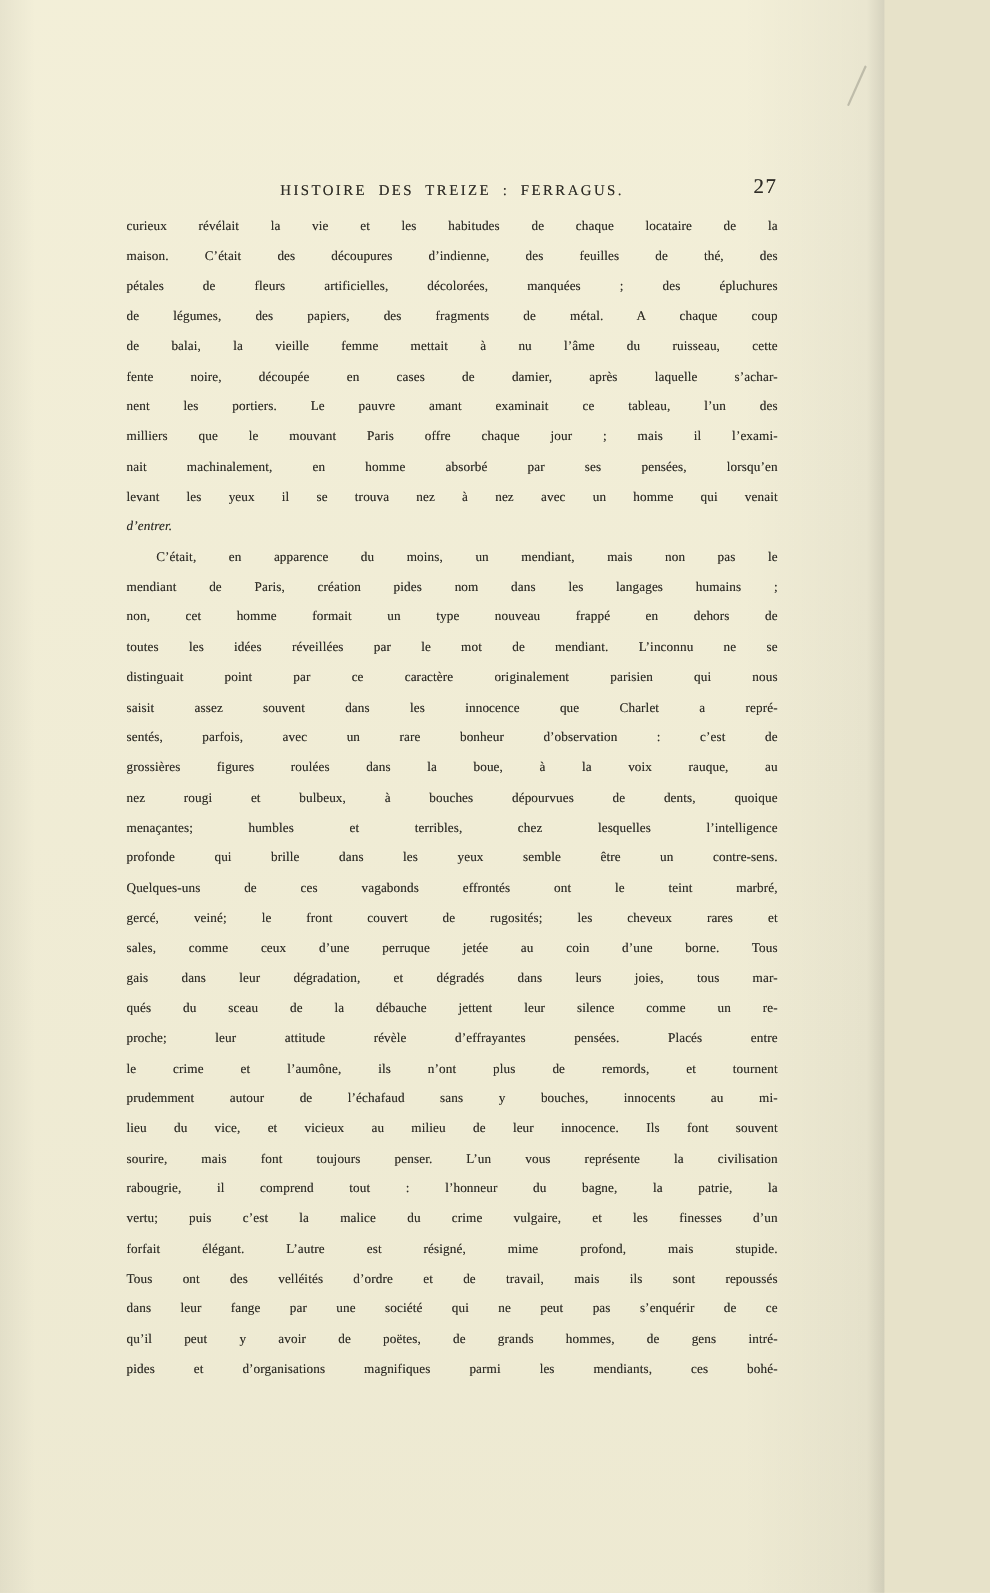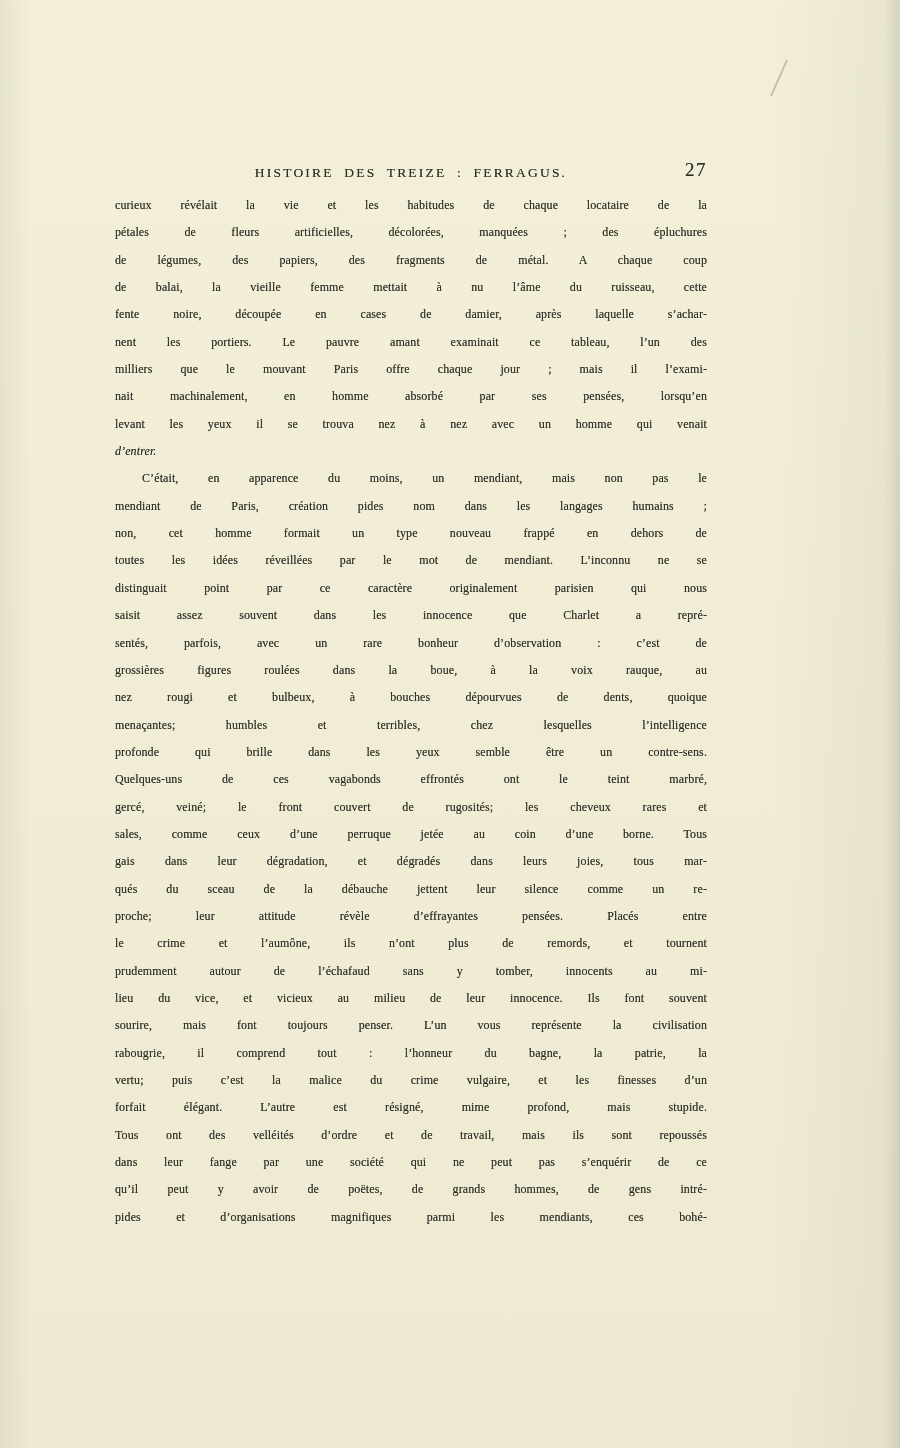--- a/index.html
+++ b/index.html
@@ -7,21 +7,21 @@
     --ink:#2f2d27;
   }
   html,body{margin:0;padding:0;}
   body{
     width:900px;height:1448px;
     background:#e7e2c9;
     font-family:"Liberation Serif","DejaVu Serif",serif;
   }
   .page{
     position:relative;
-    width:900px;height:1448px;
+    width:804px;height:1448px;
     overflow:hidden;
     color:var(--ink);
     background:
       linear-gradient(90deg, rgba(0,0,0,0.05) 0px, rgba(0,0,0,0) 32px),
       linear-gradient(270deg, rgba(0,0,0,0.12) 0px, rgba(0,0,0,0.04) 16px, rgba(0,0,0,0.0) 130px),
       linear-gradient(180deg, rgba(255,255,255,0.06) 0%, rgba(0,0,0,0.02) 100%),
       var(--paper);
     text-shadow:0 0 0.35px rgba(47,45,39,0.55);
   }
   .header{
@@ -73,20 +73,21 @@
 
 <div class="page">
   <div class="scan-artifact"></div>
   <div class="header">
     <div class="running-title">HISTOIRE DES TREIZE : FERRAGUS.</div>
     <div class="page-number">27</div>
   </div>
   <div class="body-text" id="body-text">
       <div class="para">
         <div class="line first">curieux révélait la vie et les habitudes de chaque locataire de la</div>
+        <div class="line">maison. C’était des découpures d’indienne, des feuilles de thé, des</div>
         <div class="line">pétales de fleurs artificielles, décolorées, manquées ; des épluchures</div>
         <div class="line">de légumes, des papiers, des fragments de métal. A chaque coup</div>
         <div class="line">de balai, la vieille femme mettait à nu l’âme du ruisseau, cette</div>
         <div class="line">fente noire, découpée en cases de damier, après laquelle s’achar-</div>
         <div class="line">nent les portiers. Le pauvre amant examinait ce tableau, l’un des</div>
         <div class="line">milliers que le mouvant Paris offre chaque jour ; mais il l’exami-</div>
         <div class="line">nait machinalement, en homme absorbé par ses pensées, lorsqu’en</div>
         <div class="line">levant les yeux il se trouva nez à nez avec un homme qui venait</div>
         <div class="line no-just">d’entrer.</div>
       </div>
@@ -102,21 +103,21 @@
         <div class="line">nez rougi et bulbeux, à bouches dépourvues de dents, quoique</div>
         <div class="line">menaçantes; humbles et terribles, chez lesquelles l’intelligence</div>
         <div class="line">profonde qui brille dans les yeux semble être un contre-sens.</div>
         <div class="line">Quelques-uns de ces vagabonds effrontés ont le teint marbré,</div>
         <div class="line">gercé, veiné; le front couvert de rugosités; les cheveux rares et</div>
         <div class="line">sales, comme ceux d’une perruque jetée au coin d’une borne. Tous</div>
         <div class="line">gais dans leur dégradation, et dégradés dans leurs joies, tous mar-</div>
         <div class="line">qués du sceau de la débauche jettent leur silence comme un re-</div>
         <div class="line">proche; leur attitude révèle d’effrayantes pensées. Placés entre</div>
         <div class="line">le crime et l’aumône, ils n’ont plus de remords, et tournent</div>
-        <div class="line">prudemment autour de l’échafaud sans y tomber, innocents au mi-</div>
+        <div class="line">prudemment autour de l’échafaud sans y bouches, innocents au mi-</div>
         <div class="line">lieu du vice, et vicieux au milieu de leur innocence. Ils font souvent</div>
         <div class="line">sourire, mais font toujours penser. L’un vous représente la civilisation</div>
         <div class="line">rabougrie, il comprend tout : l’honneur du bagne, la patrie, la</div>
         <div class="line">vertu; puis c’est la malice du crime vulgaire, et les finesses d’un</div>
         <div class="line">forfait élégant. L’autre est résigné, mime profond, mais stupide.</div>
         <div class="line">Tous ont des velléités d’ordre et de travail, mais ils sont repoussés</div>
         <div class="line">dans leur fange par une société qui ne peut pas s’enquérir de ce</div>
         <div class="line">qu’il peut y avoir de poëtes, de grands hommes, de gens intré-</div>
         <div class="line">pides et d’organisations magnifiques parmi les mendiants, ces bohé-</div>
       </div>

